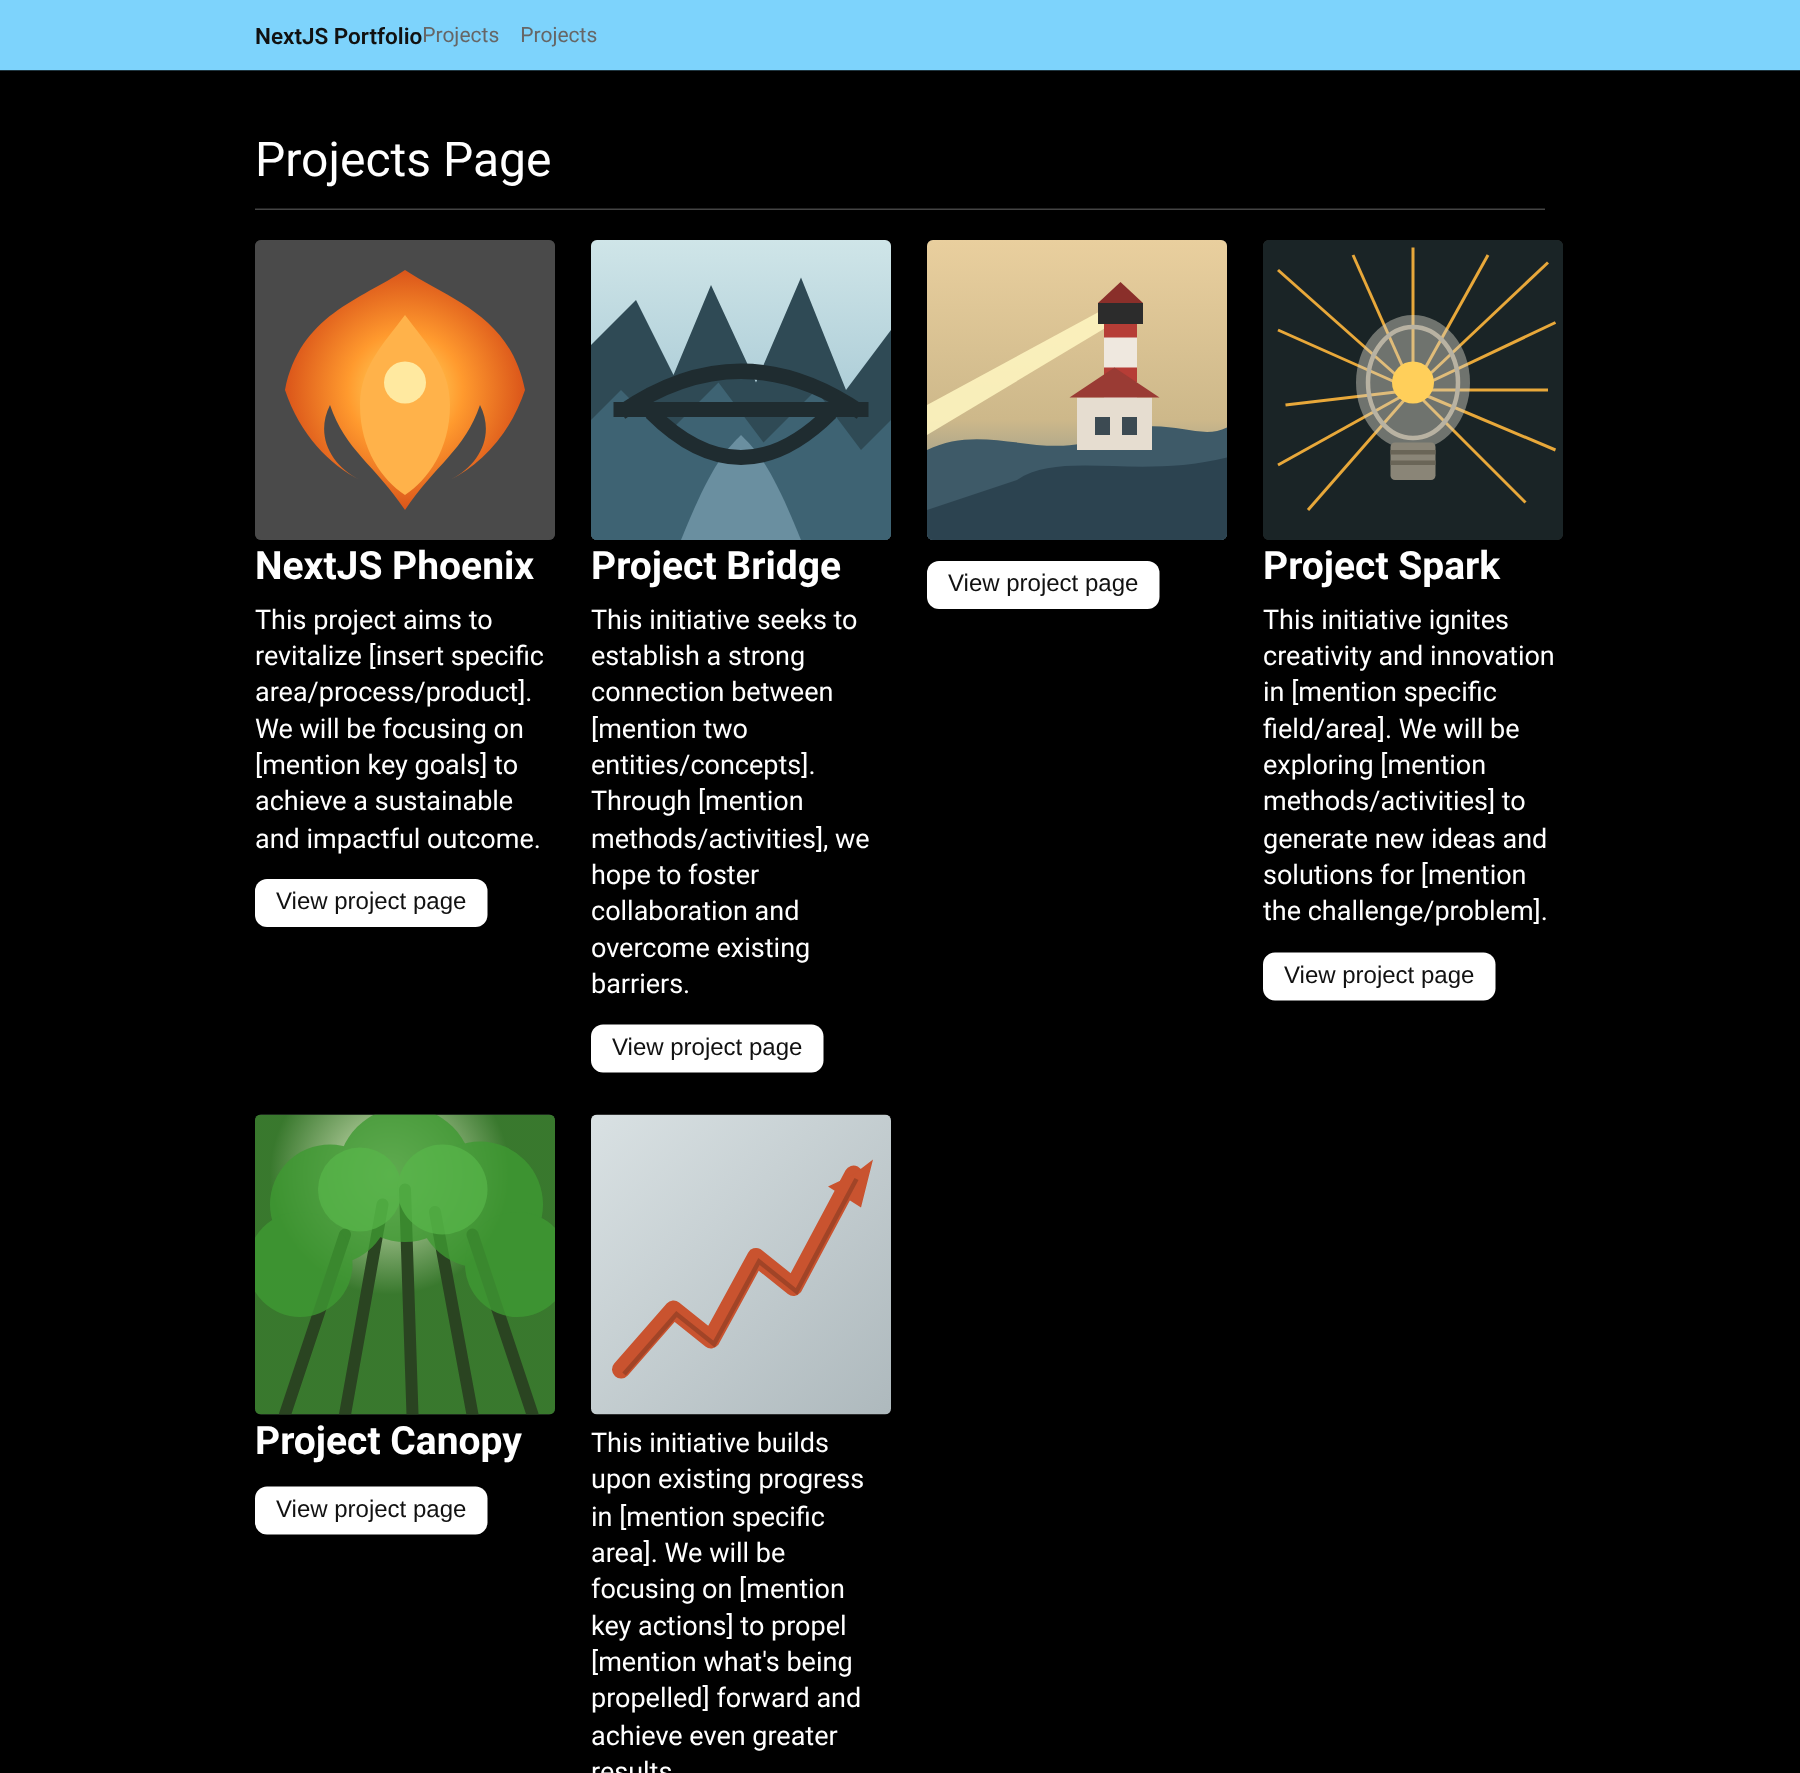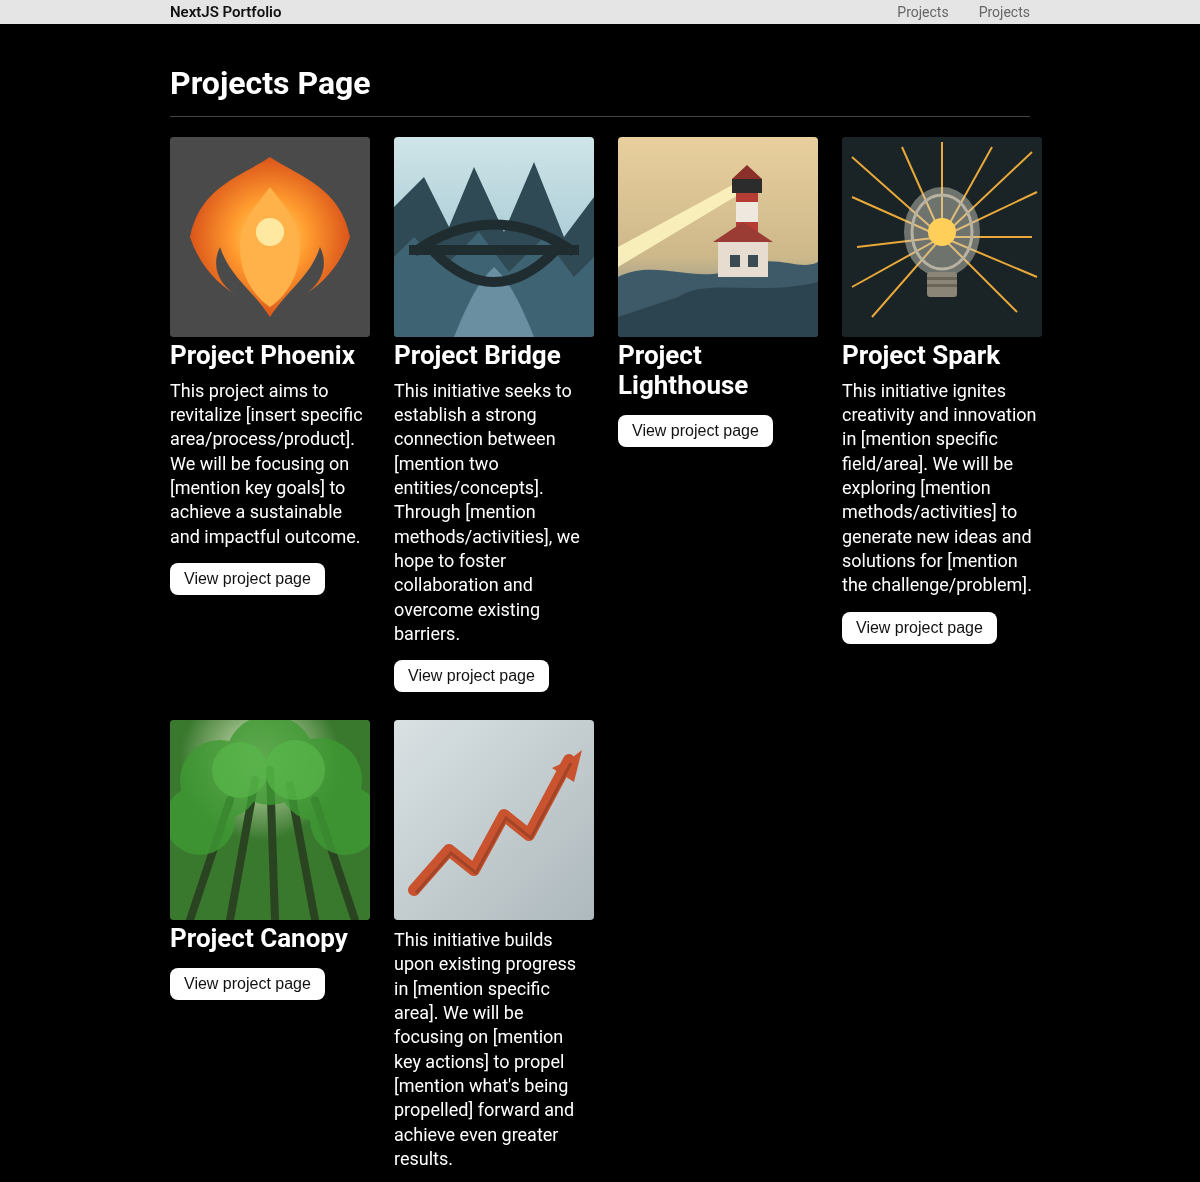--- a/index.html
+++ b/index.html
@@ -7,51 +7,49 @@
       padding: 0;
       box-sizing: border-box;
     }
     body {
       font-family: -apple-system, BlinkMacSystemFont, "Segoe UI", Roboto, Helvetica, Arial, sans-serif;
       background: #000;
       color: #fff;
       width: 1200px;
     }
     .header {
-      background: #e5e5e5;
+      background: #7dd3fc;
       color: #111;
-      height: 24px;
+      height: 47px;
       display: flex;
       align-items: center;
-      justify-content: space-between;
       padding: 0 170px;
     }
     .brand {
       font-weight: 600;
       font-size: 15px;
       color: #111;
     }
     .nav {
       display: flex;
       gap: 14px;
     }
     .nav a {
       color: #666;
       text-decoration: none;
       font-size: 14px;
       cursor: pointer;
-      margin-left: 16px;
     }
     .main {
       padding: 40px 170px 70px 170px;
       background: #000;
     }
     .page-title {
       font-size: 32px;
-      font-weight: 700;
+      font-weight: 400;
       margin-bottom: 14px;
       color: #fff;
     }
     .divider {
       border: none;
       border-top: 1px solid #444;
       margin-bottom: 20px;
     }
     .grid {
       display: grid;
@@ -124,21 +122,21 @@
           <radialGradient id="fire" cx="50%" cy="50%" r="60%">
             <stop offset="0%" stop-color="#ffe36b"></stop>
             <stop offset="40%" stop-color="#ff9a2e"></stop>
             <stop offset="100%" stop-color="#cc3a12"></stop>
           </radialGradient>
           <path d="M100 20 C130 40 170 50 180 100 C170 130 150 150 130 160 C150 150 160 130 150 110 C140 140 120 150 100 180 C80 150 60 140 50 110 C40 130 50 150 70 160 C50 150 30 130 20 100 C30 50 70 40 100 20 Z" fill="url(#fire)"></path>
           <path d="M100 50 C115 70 130 85 130 110 C130 140 115 160 100 170 C85 160 70 140 70 110 C70 85 85 70 100 50 Z" fill="#ffb24a"></path>
           <circle cx="100" cy="95" r="14" fill="#ffe9a0"></circle>
         </svg>
       </div>
-      <h2 class="card-title">Project Phoenix</h2>
+      <h2 class="card-title">NextJS Phoenix</h2>
       <p class="card-desc">This project aims to revitalize [insert specific area/process/product]. We will be focusing on [mention key goals] to achieve a sustainable and impactful outcome.</p>
       <button class="view-btn">View project page</button>
     </div>
 
     <div class="card">
       <div class="thumb">
         <svg viewBox="0 0 200 200">
           <linearGradient id="sky2" x1="0" y1="0" x2="0" y2="1">
             <stop offset="0%" stop-color="#cfe5e8"></stop>
             <stop offset="100%" stop-color="#8fb8c9"></stop>
@@ -173,21 +171,20 @@
           <rect x="118" y="55" width="22" height="10" fill="#b63d36"></rect>
           <rect x="118" y="85" width="22" height="10" fill="#b63d36"></rect>
           <rect x="114" y="42" width="30" height="14" fill="#2c2c2c"></rect>
           <polygon points="114,42 144,42 129,28" fill="#8a2f2a"></polygon>
           <rect x="100" y="105" width="50" height="35" fill="#e6ddd0"></rect>
           <polygon points="95,105 155,105 125,85" fill="#9a3b34"></polygon>
           <rect x="112" y="118" width="10" height="12" fill="#3c4a52"></rect>
           <rect x="130" y="118" width="10" height="12" fill="#3c4a52"></rect>
         </svg>
       </div>
-      <h2 class="card-title">Project Lighthouse</h2>
       <button class="view-btn">View project page</button>
     </div>
 
     <div class="card">
       <div class="thumb">
         <svg viewBox="0 0 200 200">
           <rect width="200" height="200" fill="#1a2426"></rect>
           <g stroke="#e8a83a" stroke-width="2">
             <line x1="100" y1="100" x2="10" y2="20"></line>
             <line x1="100" y1="100" x2="190" y2="15"></line>

